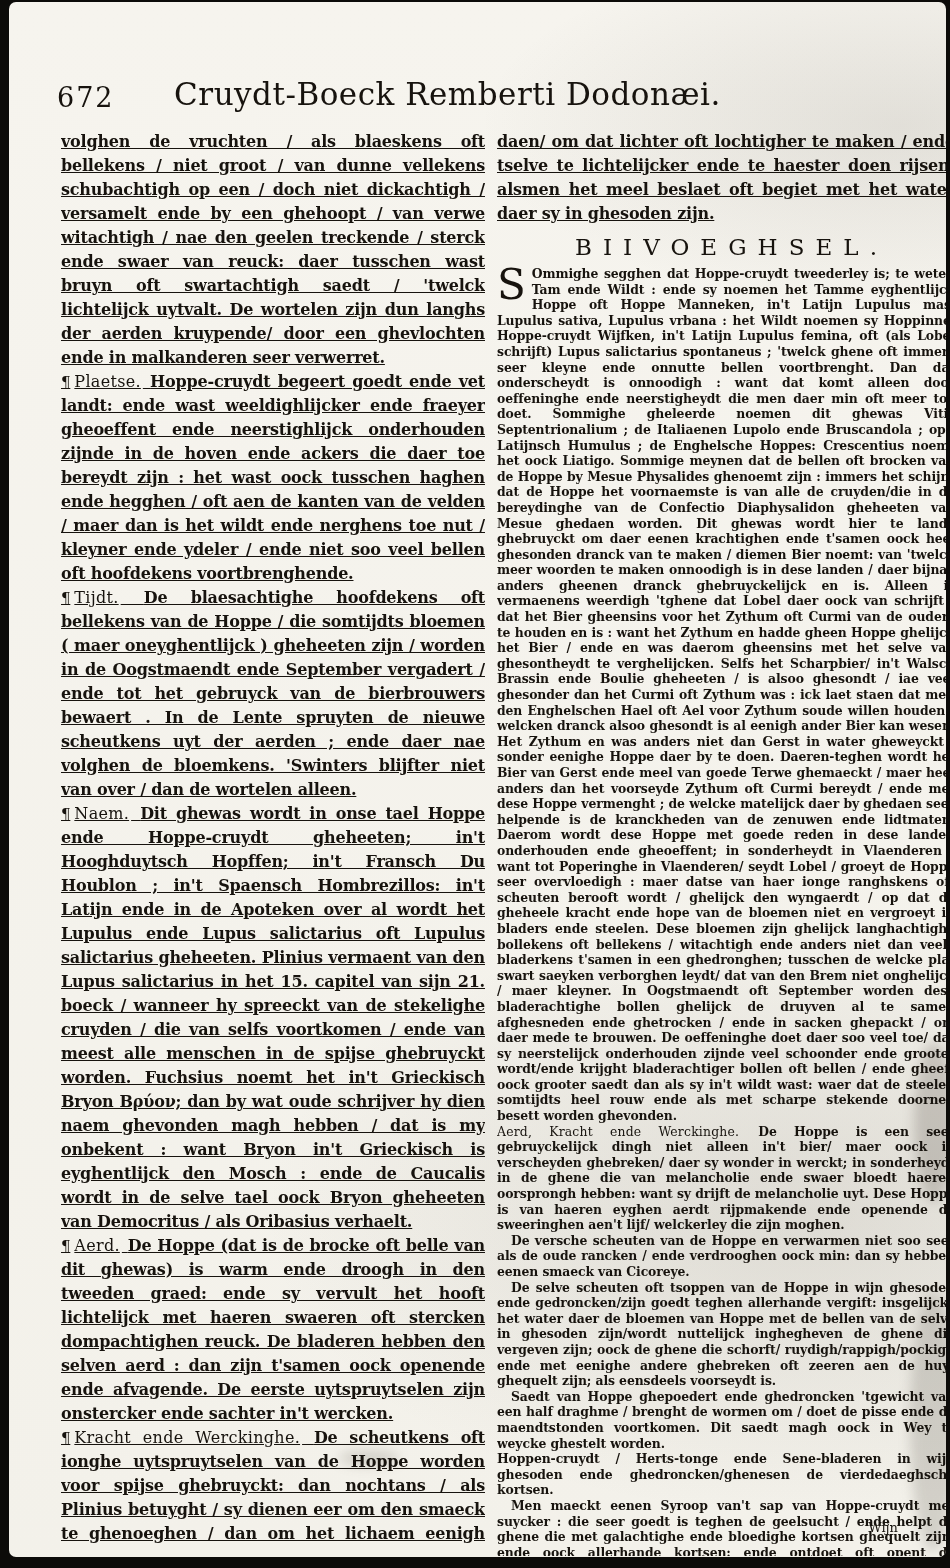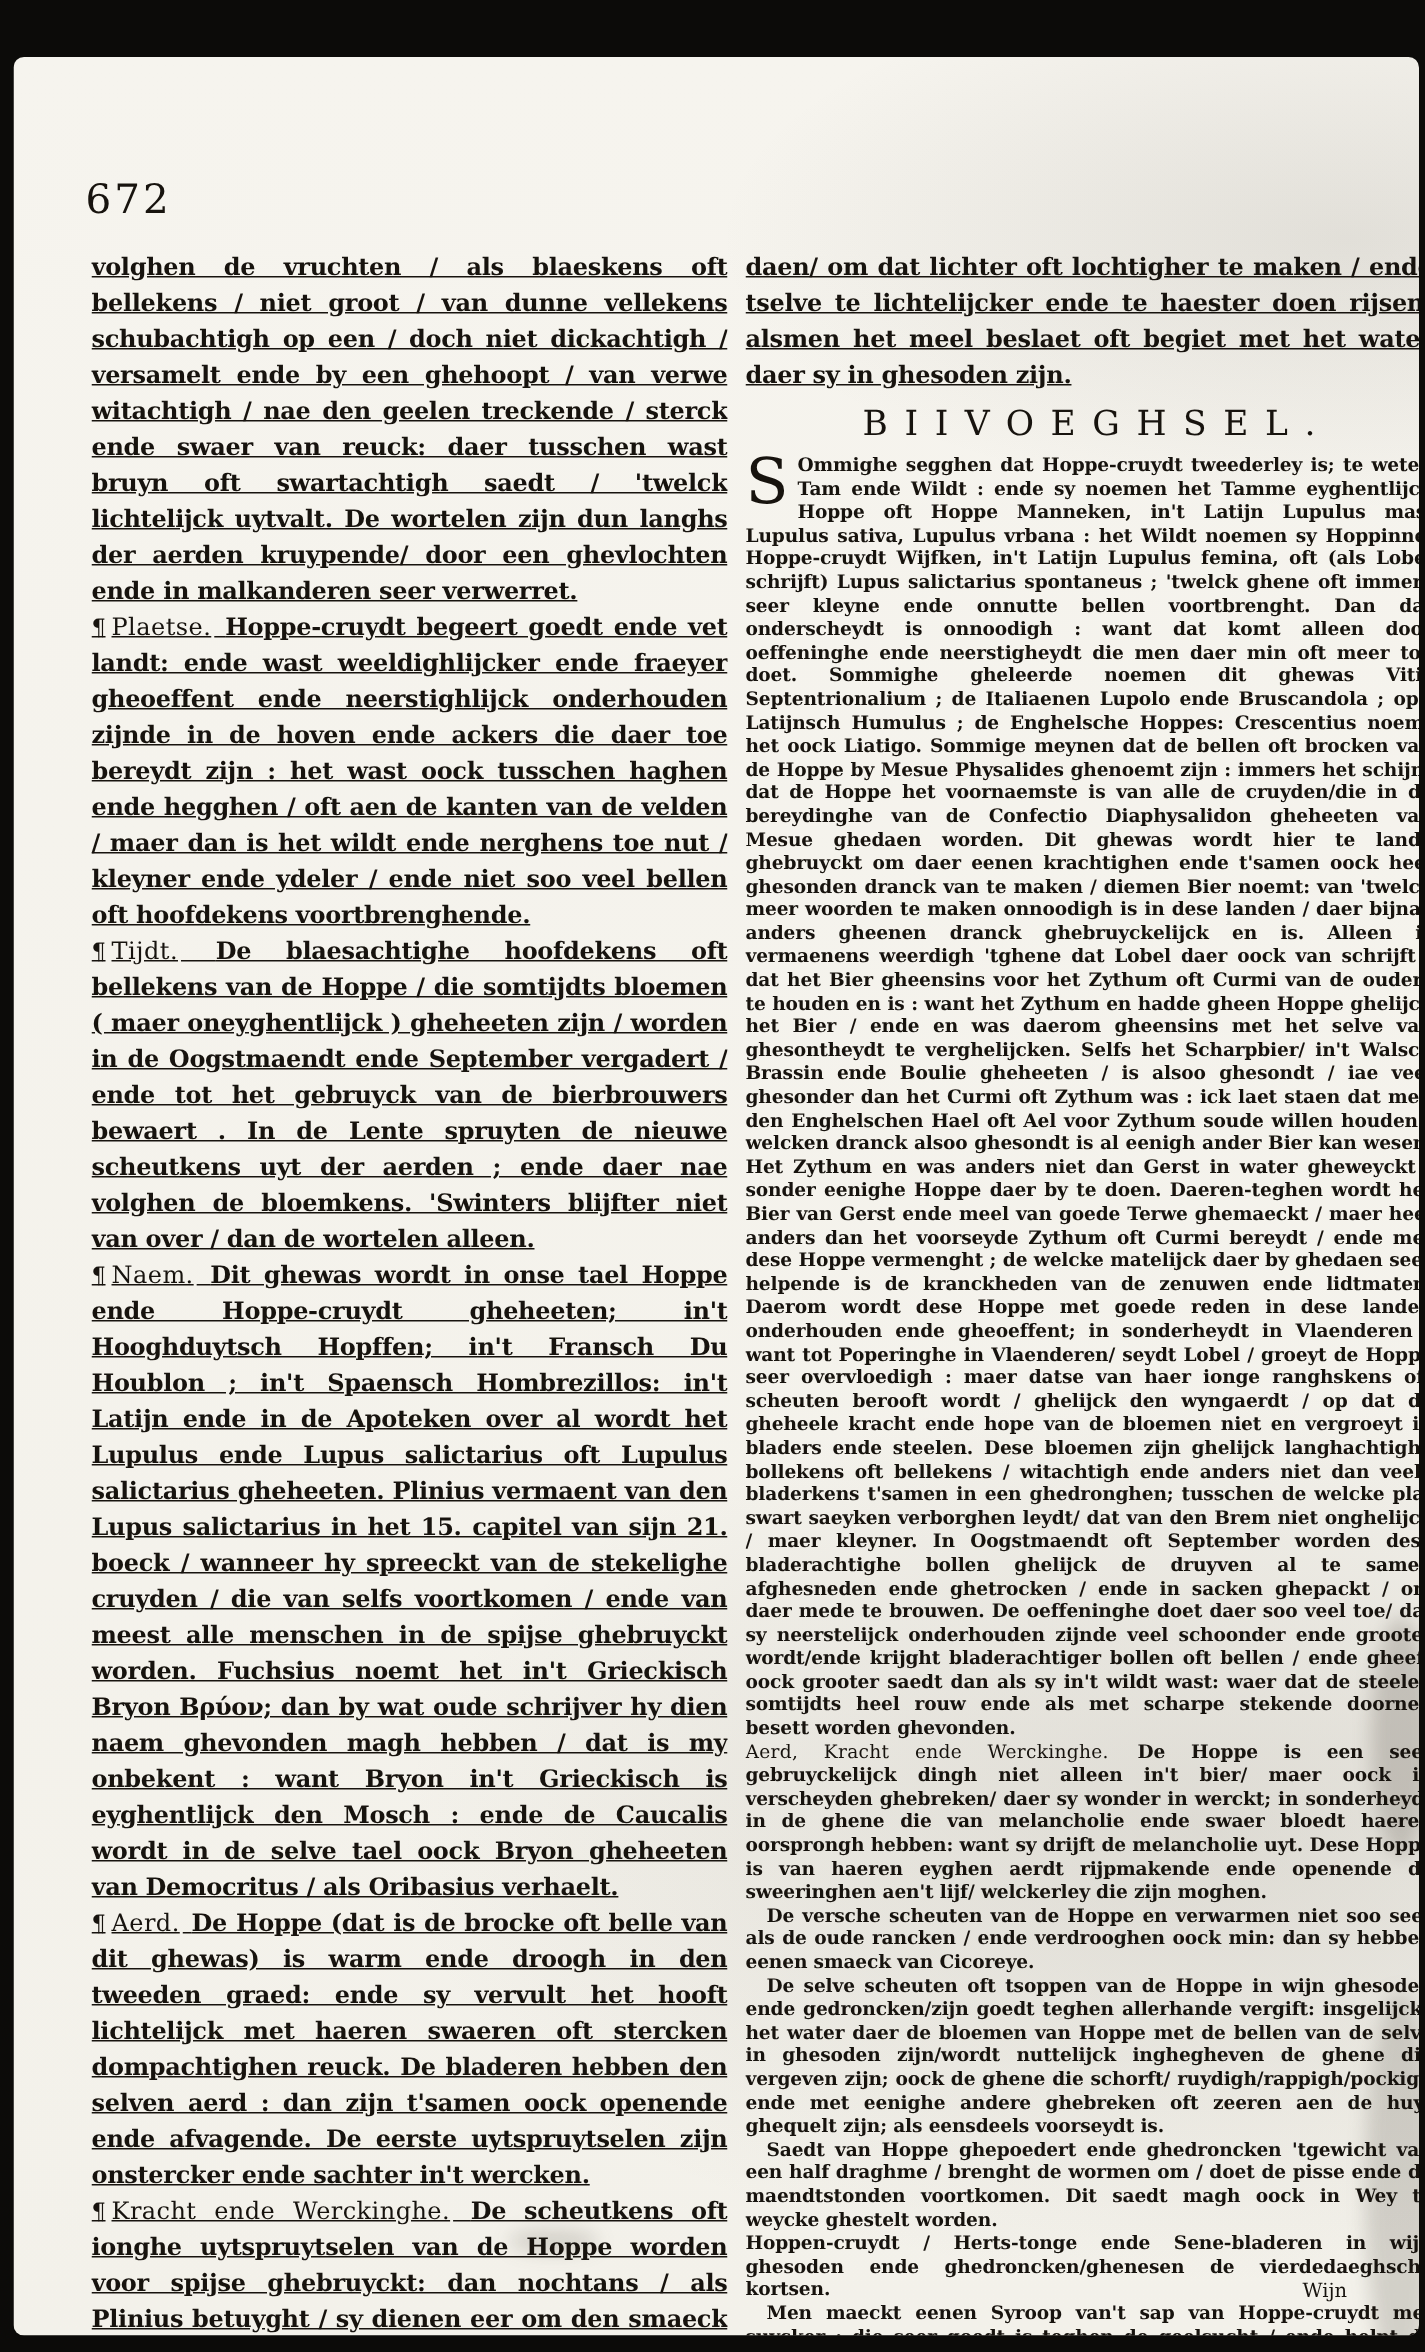--- a/index.html
+++ b/index.html
@@ -10,21 +10,20 @@
   }
   .scan-page{
     position:absolute;top:2px;left:9px;right:4px;bottom:11px;
     background:
       radial-gradient(ellipse 900px 500px at 85% 78%, rgba(120,115,105,.18), rgba(0,0,0,0) 60%),
       radial-gradient(ellipse 700px 300px at 95% 8%, rgba(110,105,95,.15), rgba(0,0,0,0) 60%),
       linear-gradient(#f6f4ee,#f3f1ea);
     border-radius:7px;
     overflow:hidden;
     color:#17130e;
-    margin-top:36px;
   }
   .smudge{position:absolute;border-radius:50%;filter:blur(6px);pointer-events:none;}
   .smudge.s1{right:-8px;top:1040px;width:40px;height:160px;background:rgba(90,85,75,.25);}
   .smudge.s2{right:-10px;top:1290px;width:46px;height:260px;background:rgba(95,90,80,.22);}
   .smudge.s3{left:330px;top:1448px;width:60px;height:16px;background:rgba(70,65,58,.18);}
 
   
   .page-number{
     position:absolute;left:48px;top:80px;
     font-size:27px;letter-spacing:2px;
@@ -66,20 +65,21 @@
 </head>
 <body>
 
 <div class="scan-page">
 
   <div class="smudge s1"></div>
   <div class="smudge s2"></div>
   <div class="smudge s3"></div>
 
   <div class="page-number">672</div>
+  <div class="page-title">Cruydt-Boeck Remberti Dodonæi.</div>
 
   <div class="col col-left maintext">
     <p><span>volghen de vruchten / als blaeskens oft bellekens / niet groot / van dunne vellekens schubachtigh op een / doch niet dickachtigh / versamelt ende by een ghehoopt / van verwe witachtigh / nae den geelen treckende / sterck ende swaer van reuck: daer tusschen wast bruyn oft swartachtigh saedt / 'twelck lichtelijck uytvalt. De wortelen zijn dun langhs der aerden kruypende/ door een ghevlochten ende in malkanderen seer verwerret.</span></p>
     <p><span class="pmark">¶</span><span class="plabel">Plaetse.</span> <span>Hoppe-cruydt begeert goedt ende vet landt: ende wast weeldighlijcker ende fraeyer gheoeffent ende neerstighlijck onderhouden zijnde in de hoven ende ackers die daer toe bereydt zijn : het wast oock tusschen haghen ende hegghen / oft aen de kanten van de velden / maer dan is het wildt ende nerghens toe nut / kleyner ende ydeler / ende niet soo veel bellen oft hoofdekens voortbrenghende.</span></p>
     <p><span class="pmark">¶</span><span class="plabel">Tijdt.</span> <span>De blaesachtighe hoofdekens oft bellekens van de Hoppe / die somtijdts bloemen ( maer oneyghentlijck ) gheheeten zijn / worden in de Oogstmaendt ende September vergadert / ende tot het gebruyck van de bierbrouwers bewaert . In de Lente spruyten de nieuwe scheutkens uyt der aerden ; ende daer nae volghen de bloemkens. 'Swinters blijfter niet van over / dan de wortelen alleen.</span></p>
     <p><span class="pmark">¶</span><span class="plabel">Naem.</span> <span>Dit ghewas wordt in onse tael Hoppe ende Hoppe-cruydt gheheeten; in't Hooghduytsch Hopffen; in't Fransch Du Houblon ; in't Spaensch Hombrezillos: in't Latijn ende in de Apoteken over al wordt het Lupulus ende Lupus salictarius oft Lupulus salictarius gheheeten. Plinius vermaent van den Lupus salictarius in het 15. capitel van sijn 21. boeck / wanneer hy spreeckt van de stekelighe cruyden / die van selfs voortkomen / ende van meest alle menschen in de spijse ghebruyckt worden. Fuchsius noemt het in't Grieckisch Bryon Βρύον; dan by wat oude schrijver hy dien naem ghevonden magh hebben / dat is my onbekent : want Bryon in't Grieckisch is eyghentlijck den Mosch : ende de Caucalis wordt in de selve tael oock Bryon gheheeten van Democritus / als Oribasius verhaelt.</span></p>
     <p><span class="pmark">¶</span><span class="plabel">Aerd.</span> <span>De Hoppe (dat is de brocke oft belle van dit ghewas) is warm ende droogh in den tweeden graed: ende sy vervult het hooft lichtelijck met haeren swaeren oft stercken dompachtighen reuck. De bladeren hebben den selven aerd : dan zijn t'samen oock openende ende afvagende. De eerste uytspruytselen zijn onstercker ende sachter in't wercken.</span></p>
     <p><span class="pmark">¶</span><span class="plabel">Kracht ende Werckinghe.</span> <span>De scheutkens oft ionghe uytspruytselen van de Hoppe worden voor spijse ghebruyckt: dan nochtans / als Plinius betuyght / sy dienen eer om den smaeck te ghenoeghen / dan om het lichaem eenigh voedtsel te gheven: want sy voeden seer weynigh: nochtans zijn sy het inghewant nuttelijck/ midts dien dat sy openen ende de pisse doen rijsen ende voortkomen; ende oock om dat sy den kamergangh wat verlichten ende den buyck wat weeckachtigh maken.</span></p>
 
   </div>

